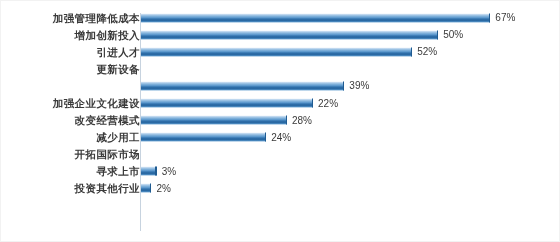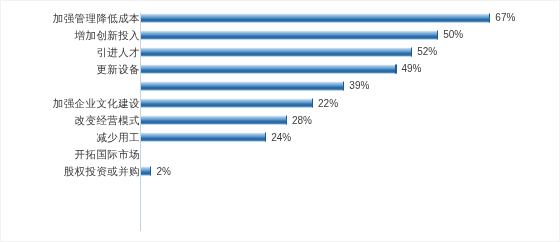--- a/index.html
+++ b/index.html
@@ -42,20 +42,21 @@
   .cat-label {
     position: absolute;
     right: 421px;        
     top: 50%;
     transform: translateY(-50%);
     white-space: nowrap;
     font-size: 10.5px;
     line-height: 1;
     color: #3a3a3a;
     letter-spacing: 0.4px;
+    font-weight: bold;
   }
 
   
   #y-axis {
     position: absolute;
     left: 139px;
     top: 4px;
     width: 1px;
     height: 218px;
     background: #c7d3df;
@@ -132,24 +133,20 @@
         </div>
         <div class="bar-row">
           <span class="cat-label">引进人才</span>
           <div class="bar-track">
             <div class="bar" style="width: 271.143px;"></div>
             <span class="value-label">52%</span>
           </div>
         </div>
         <div class="bar-row">
           <span class="cat-label">更新设备</span>
-          <div class="bar-track">
-            <div class="bar" style="width: 255.5px;"></div>
-            <span class="value-label">49%</span>
-          </div>
         </div>
         <div class="bar-row">
           <div class="bar-track">
             <div class="bar" style="width: 203.357px;"></div>
             <span class="value-label">39%</span>
           </div>
         </div>
         <div class="bar-row">
           <span class="cat-label">加强企业文化建设</span>
           <div class="bar-track">
@@ -168,21 +165,28 @@
           <span class="cat-label">减少用工</span>
           <div class="bar-track">
             <div class="bar" style="width: 125.143px;"></div>
             <span class="value-label">24%</span>
           </div>
         </div>
         <div class="bar-row">
           <span class="cat-label">开拓国际市场</span>
         </div>
         <div class="bar-row">
-          <span class="cat-label">股权投资或并购</span>
+          <span class="cat-label">寻求上市</span>
+          <div class="bar-track">
+            <div class="bar" style="width: 15.6429px;"></div>
+            <span class="value-label">3%</span>
+          </div>
+        </div>
+        <div class="bar-row">
+          <span class="cat-label">投资其他行业</span>
           <div class="bar-track">
             <div class="bar" style="width: 10.4286px;"></div>
             <span class="value-label">2%</span>
           </div>
         </div>
       </div>
   </div>
 
 </div>
 

